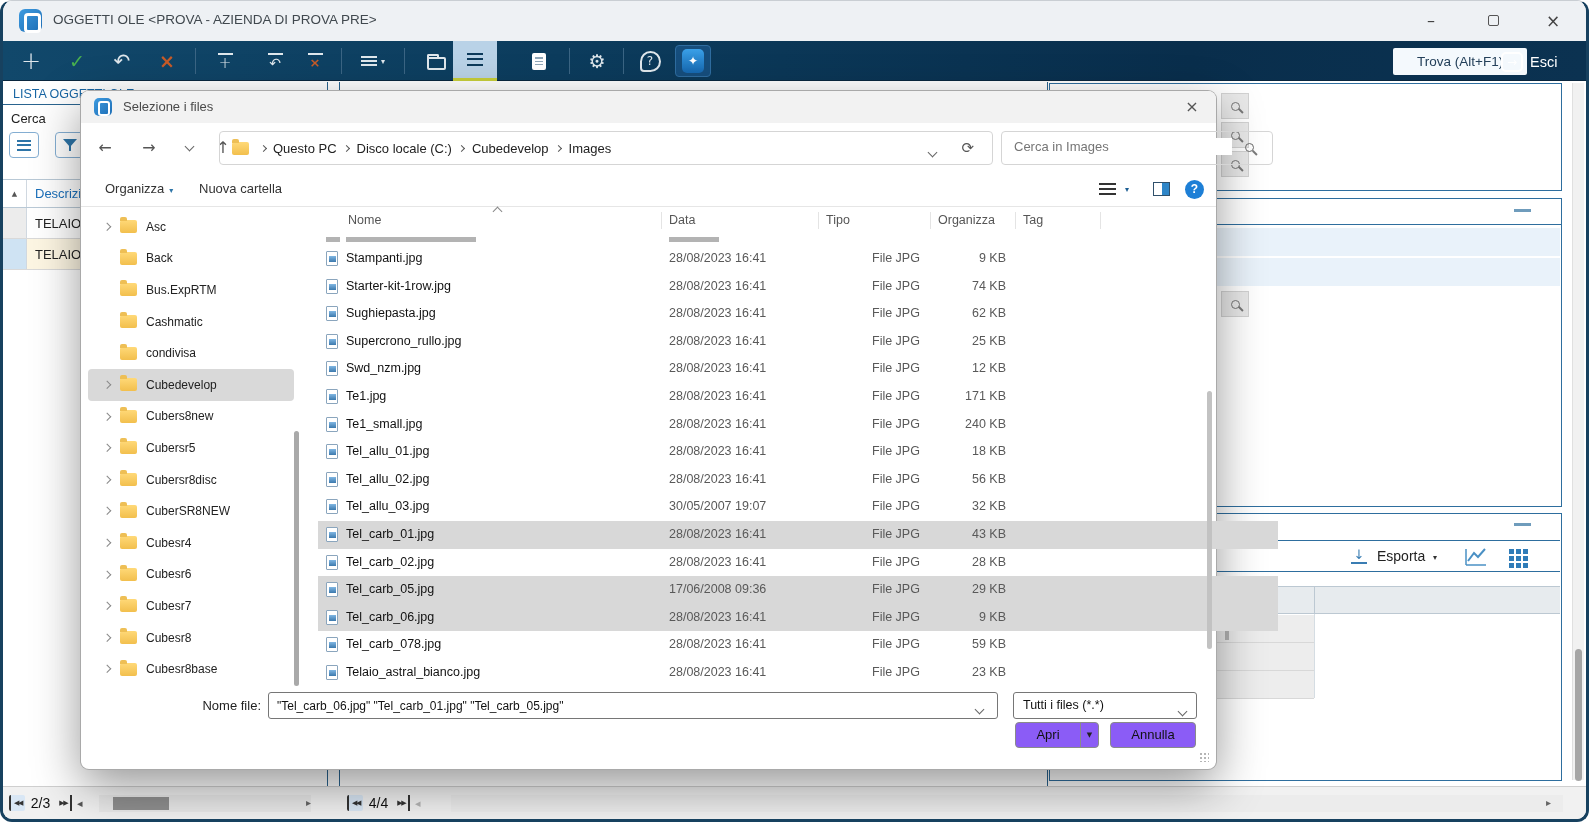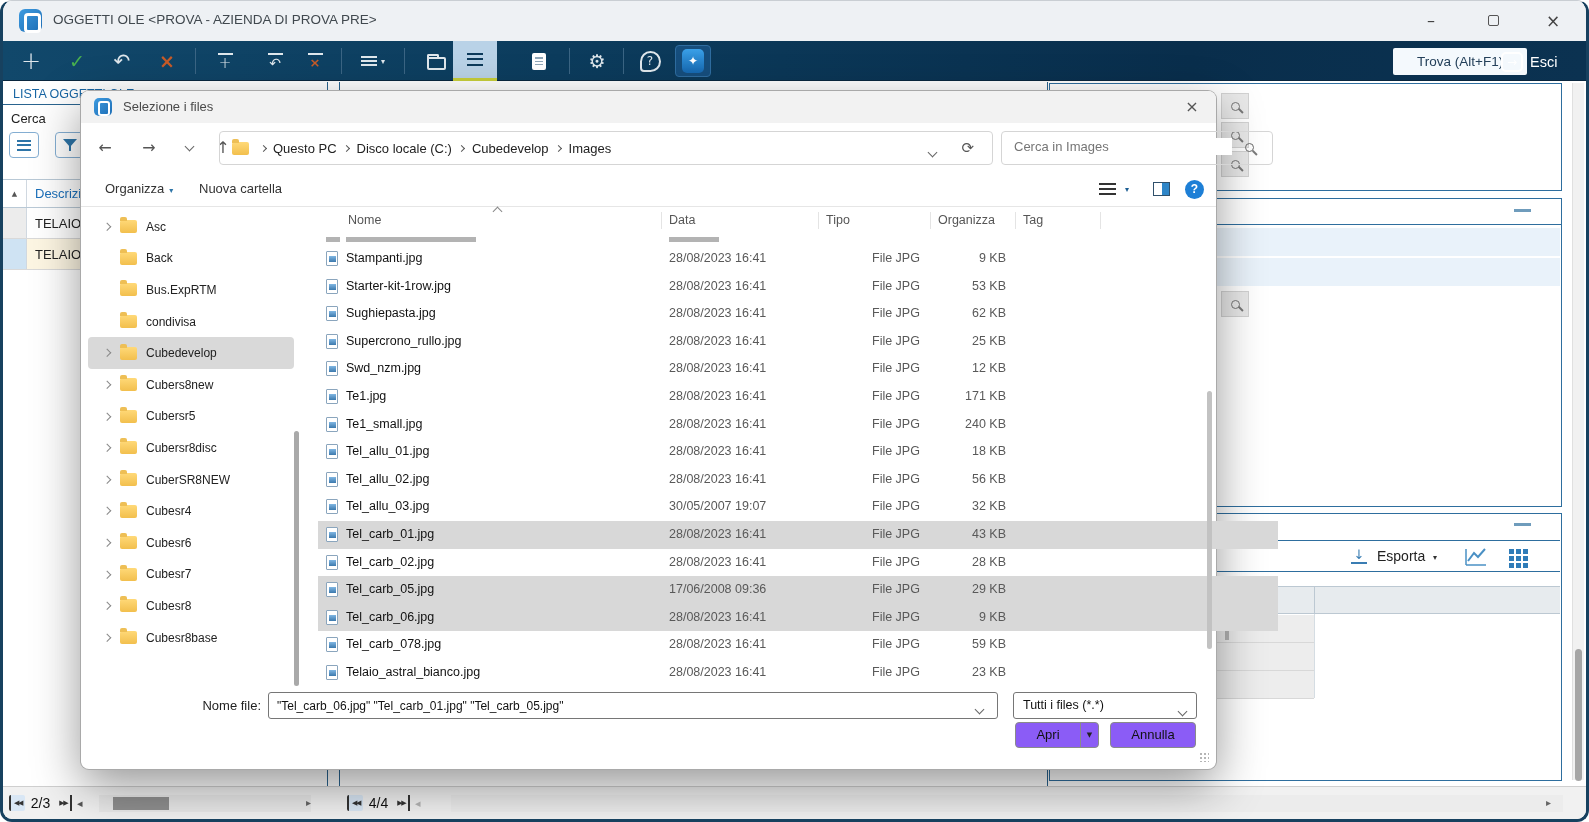--- a/index.html
+++ b/index.html
@@ -434,20 +434,27 @@
               <i></i>
             </span>
             <span class="tfolder"></span>
             <span class="tlabel">Bus.ExpRTM</span>
           </div>
           <div class="titem noexp">
             <span class="texp">
               <i></i>
             </span>
             <span class="tfolder"></span>
+            <span class="tlabel">Cashmatic</span>
+          </div>
+          <div class="titem noexp">
+            <span class="texp">
+              <i></i>
+            </span>
+            <span class="tfolder"></span>
             <span class="tlabel">condivisa</span>
           </div>
           <div class="titem sel">
             <span class="texp">
               <i></i>
             </span>
             <span class="tfolder"></span>
             <span class="tlabel">Cubedevelop</span>
           </div>
           <div class="titem">
@@ -543,21 +550,21 @@
                 <span class="fname">Stampanti.jpg</span>
                 <span class="fdate">28/08/2023 16:41</span>
                 <span class="ftype">File JPG</span>
                 <span class="fsize">9 KB</span>
               </div>
               <div class="frow noexp">
                 <span class="ficon"></span>
                 <span class="fname">Starter-kit-1row.jpg</span>
                 <span class="fdate">28/08/2023 16:41</span>
                 <span class="ftype">File JPG</span>
-                <span class="fsize">53 KB</span>
+                <span class="fsize">74 KB</span>
               </div>
               <div class="frow noexp">
                 <span class="ficon"></span>
                 <span class="fname">Sughiepasta.jpg</span>
                 <span class="fdate">28/08/2023 16:41</span>
                 <span class="ftype">File JPG</span>
                 <span class="fsize">62 KB</span>
               </div>
               <div class="frow noexp">
                 <span class="ficon"></span>

